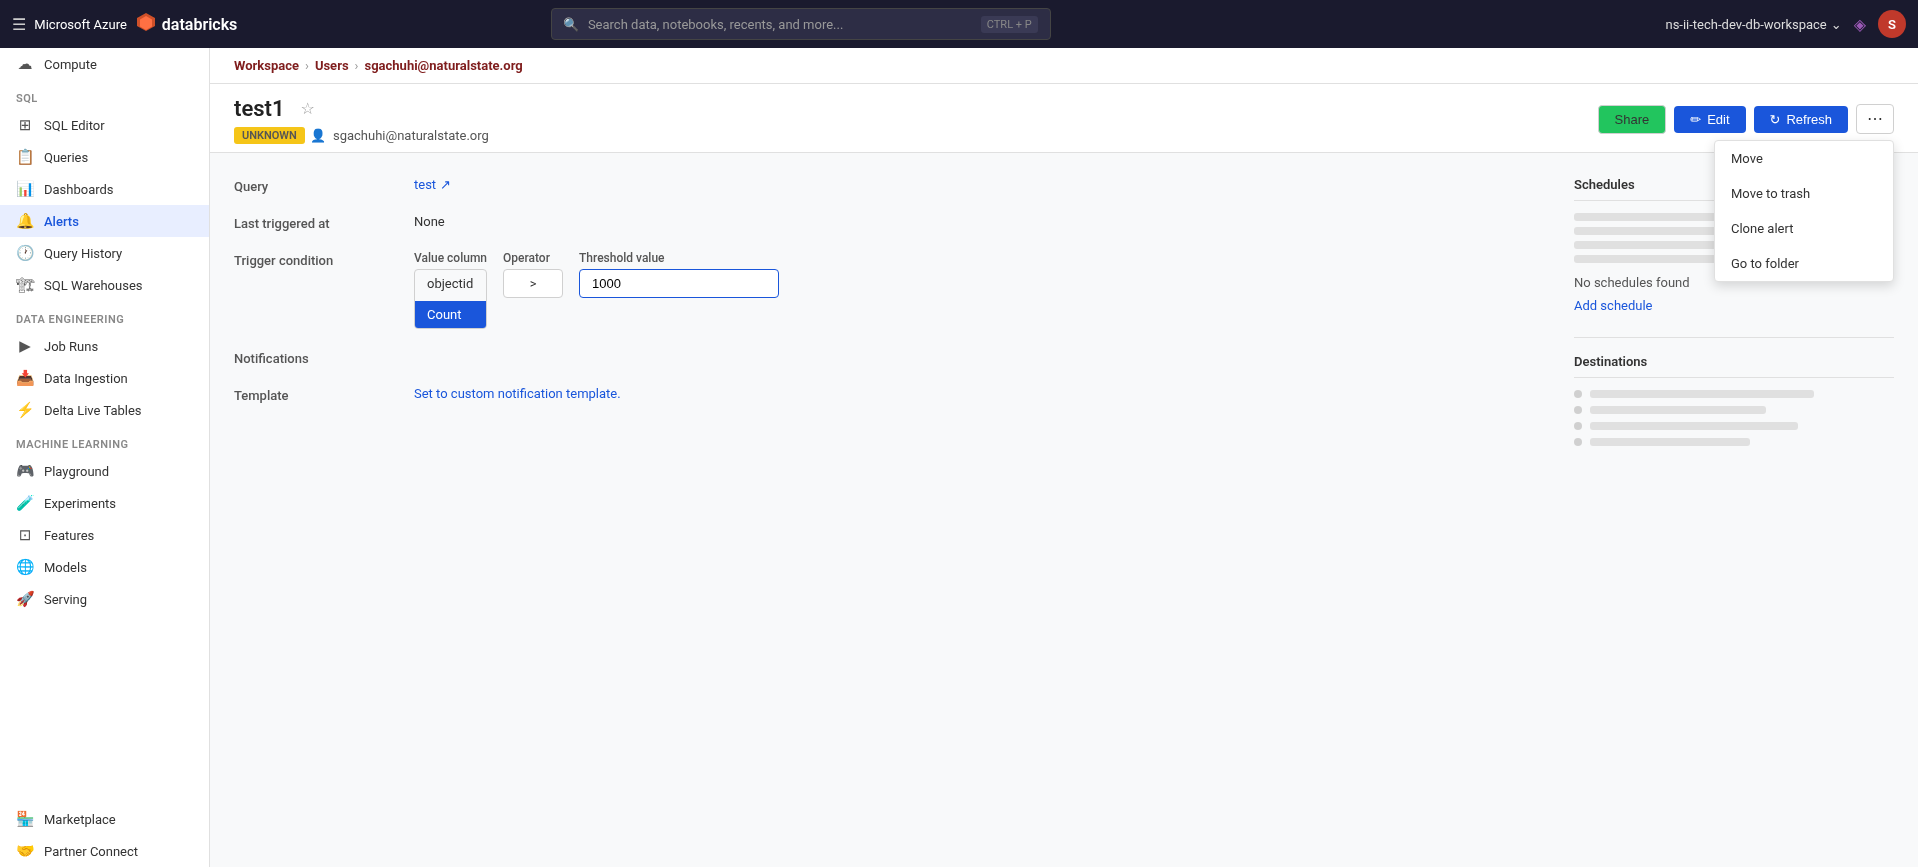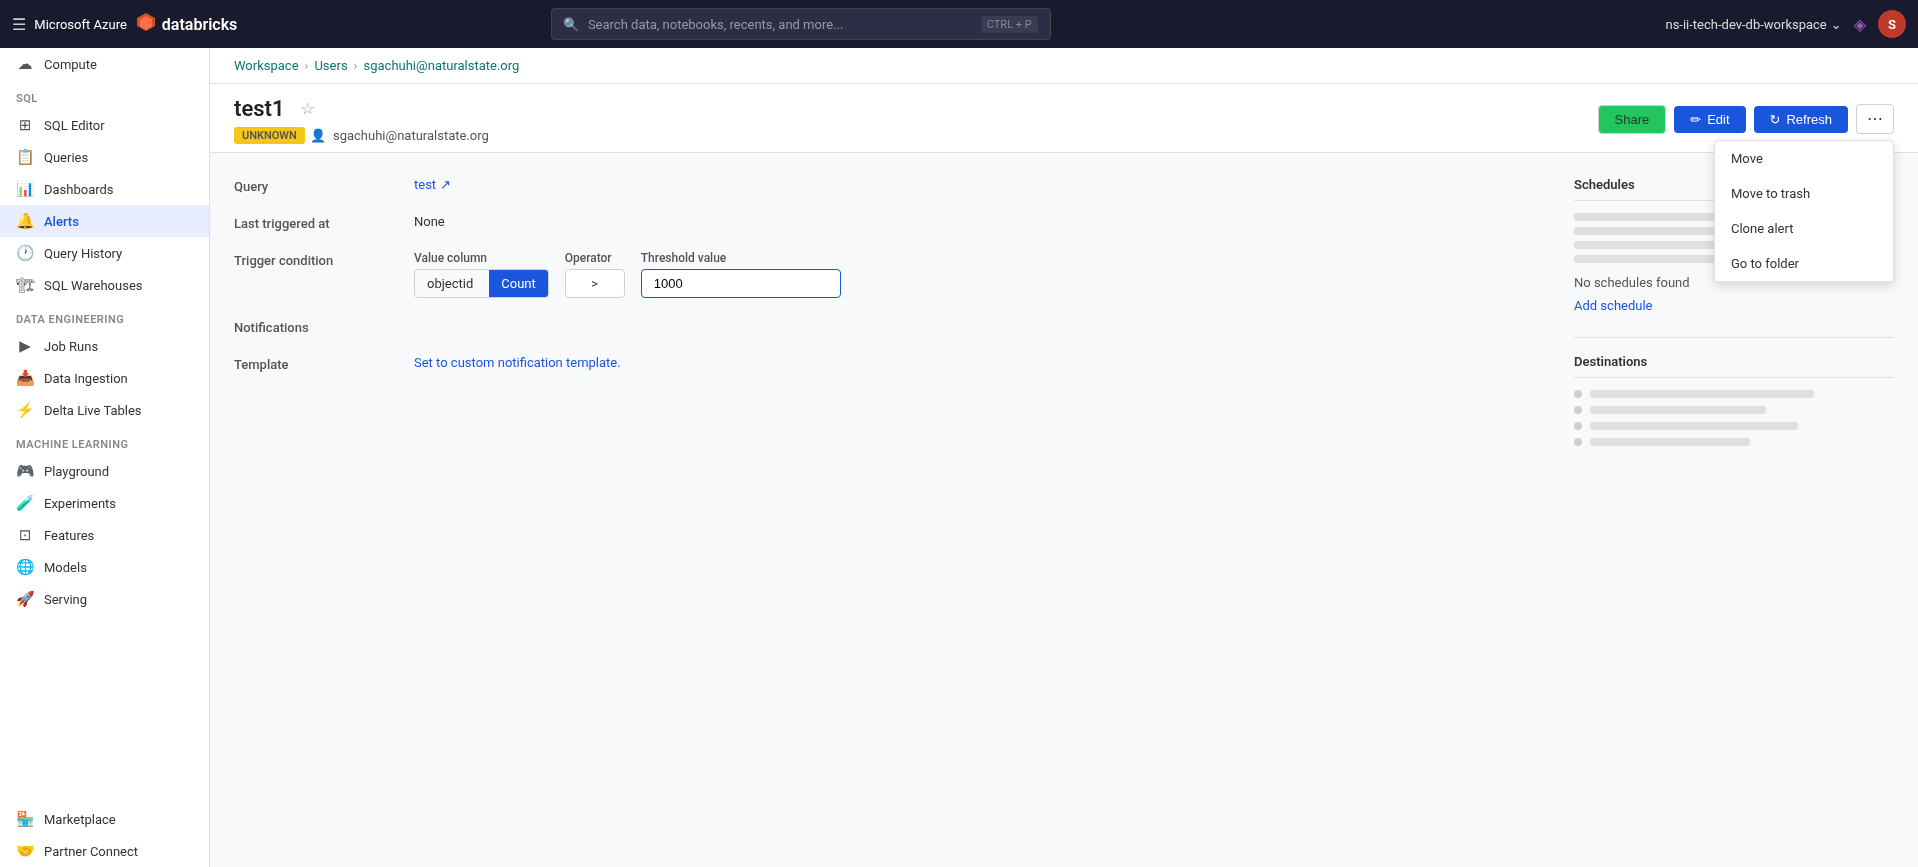--- a/index.html
+++ b/index.html
@@ -97,21 +97,21 @@
     .breadcrumb-bar {
       background: #fff;
       padding: 10px 24px;
       border-bottom: 1px solid #e0e0e0;
       display: flex;
       align-items: center;
       gap: 6px;
       font-size: 13px;
       color: #555;
     }
-    .breadcrumb-link { color: #0f766e; cursor: pointer; text-decoration: none; }
+    .breadcrumb-link { color: #7f1d1d; cursor: pointer; text-decoration: none; font-weight: bold; }
     .breadcrumb-separator { color: #999; }
 
     
     .page-header {
       background: #fff;
       padding: 12px 24px 0;
       border-bottom: 1px solid #e0e0e0;
       display: flex;
       align-items: flex-start;
       justify-content: space-between;
@@ -220,20 +220,21 @@
       align-items: flex-start;
     }
     .field-group { display: flex; flex-direction: column; gap: 4px; }
     .field-label { font-size: 12px; color: #555; font-weight: 500; }
     .value-column-box {
       display: flex;
       gap: 4px;
       border: 1px solid #d0d0d0;
       border-radius: 4px;
       overflow: hidden;
+      flex-direction: column;
     }
     .value-col-item {
       padding: 6px 12px;
       font-size: 13px;
       cursor: pointer;
       color: #333;
     }
     .value-col-item.selected {
       background: #1a56db;
       color: #fff;

